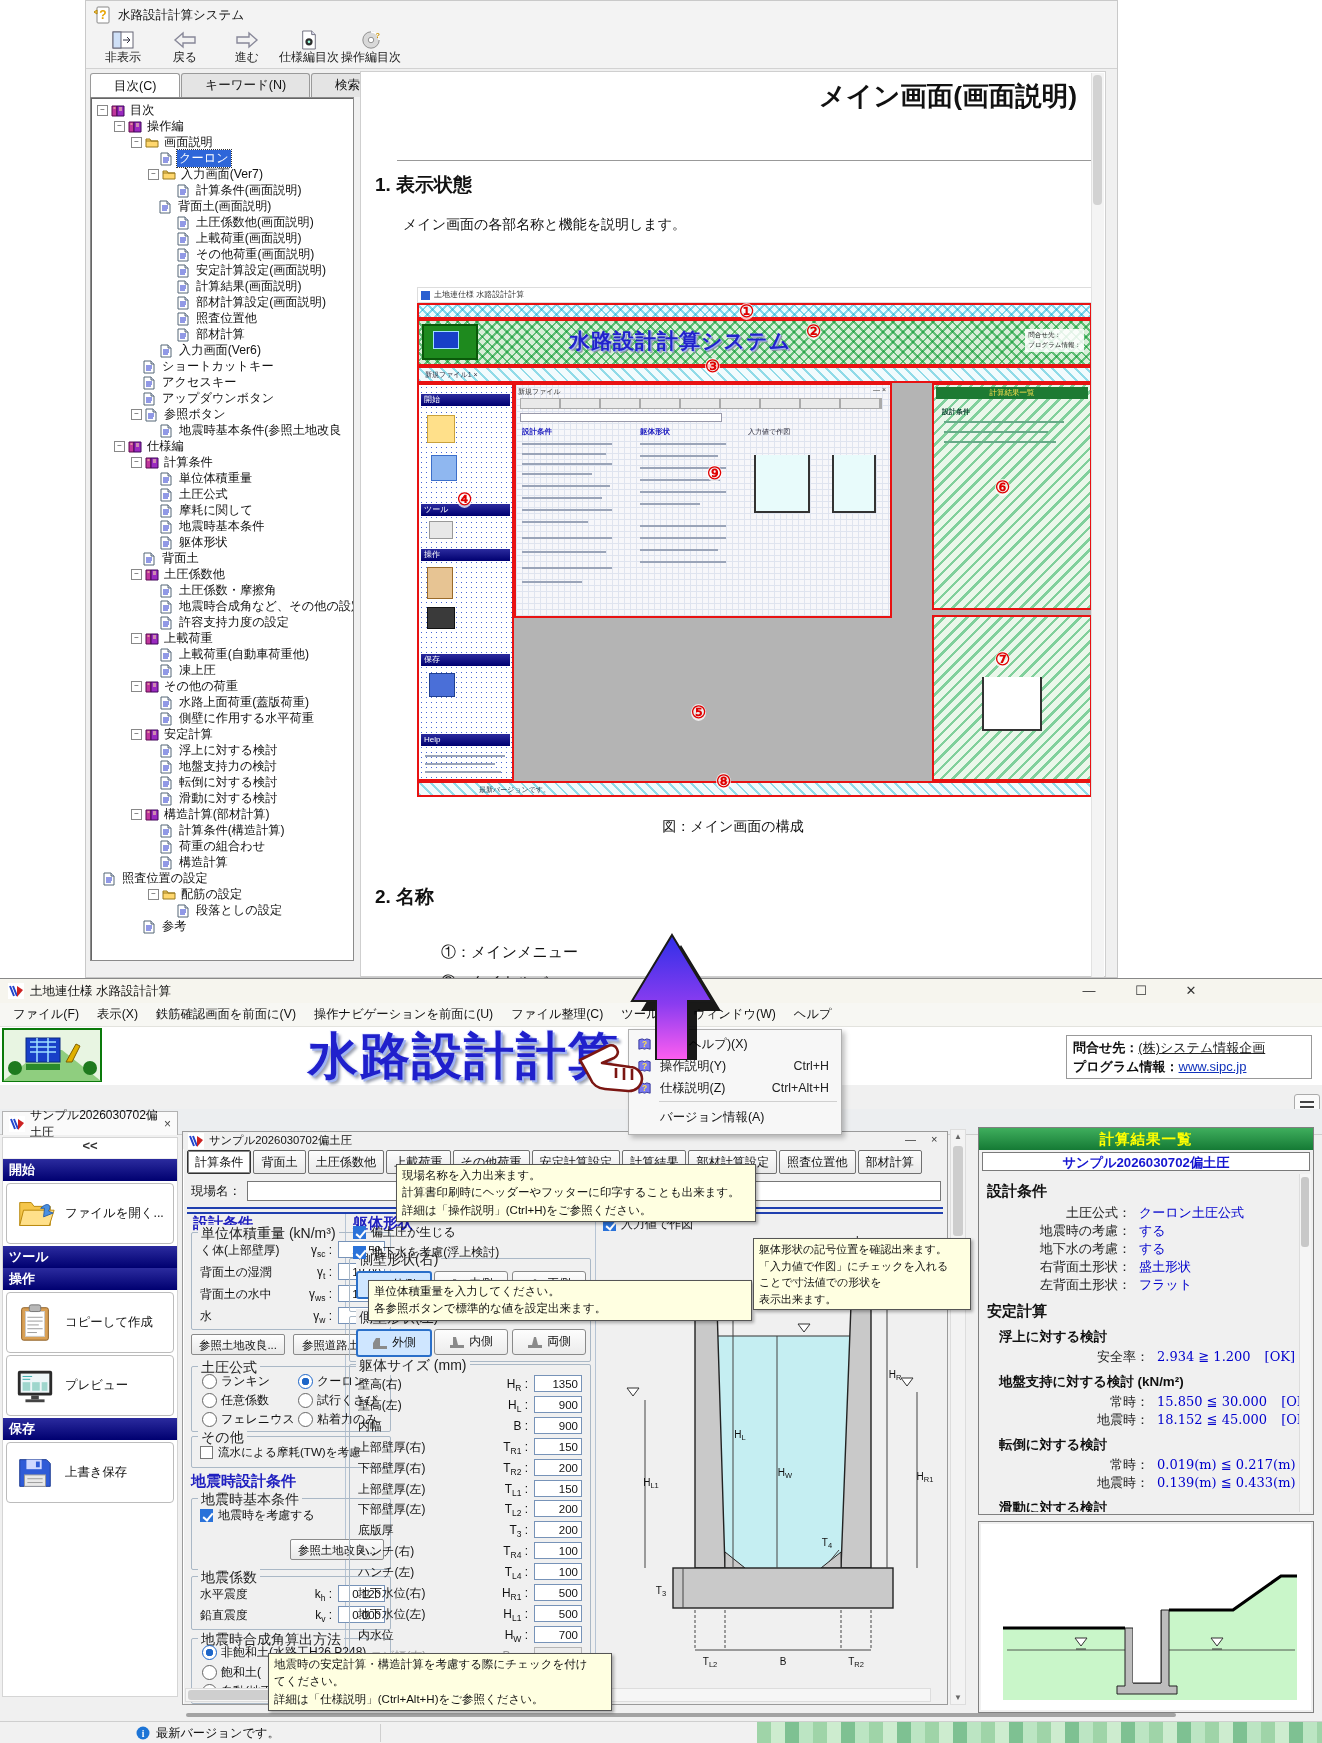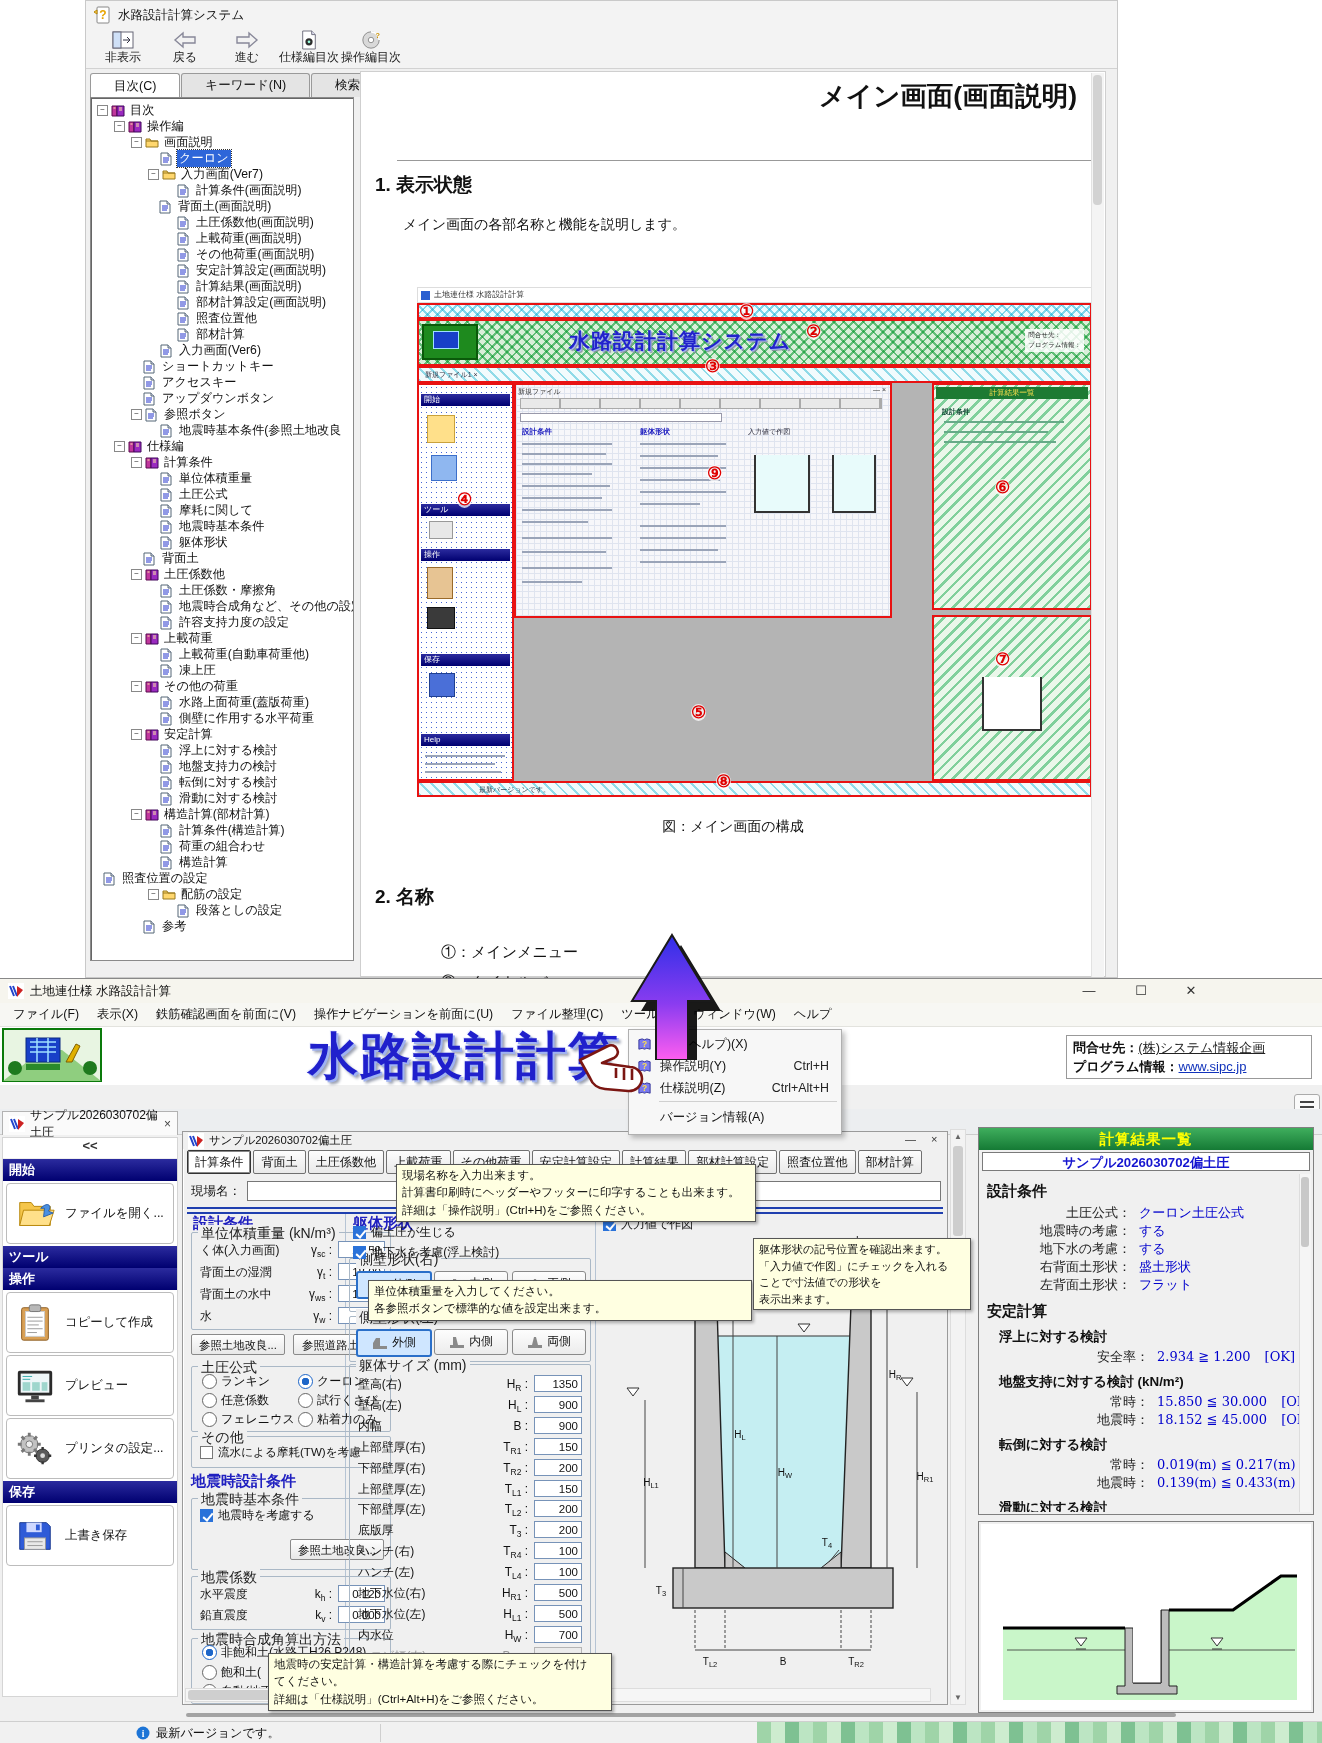--- a/index.html
+++ b/index.html
@@ -1016,37 +1016,20 @@
                 <path d="M9 12h10M9 15h8" stroke="#3aa"></path>
                 <rect x="9" y="18" width="8" height="9" fill="#9fd6cd"></rect>
                 <rect x="19" y="18" width="8" height="9" fill="#9fd6cd"></rect>
                 <rect x="29" y="18" width="6" height="9" fill="#9fd6cd"></rect>
                 <rect x="18" y="32" width="8" height="4" fill="#444"></rect>
                 <rect x="12" y="36" width="20" height="3" fill="#444"></rect>
               </svg>
             </span>
             <span>プレビュー</span>
           </div>
-          <div class="scard">
-            <span class="sic">
-              <svg width="42" height="42" viewBox="0 0 44 44">
-                <circle cx="16" cy="17" r="9" fill="#c2c2c2" stroke="#777"></circle>
-                <circle cx="16" cy="17" r="3.5" fill="#eee" stroke="#777"></circle>
-                <g stroke="#777" stroke-width="3">
-                  <path d="M16 5v4M16 25v4M4 17h4M24 17h4M8 9l3 3M24 25l-3-3M24 9l-3 3M8 25l3-3"></path>
-                </g>
-                <circle cx="30" cy="29" r="7" fill="#5a5a5a" stroke="#333"></circle>
-                <circle cx="30" cy="29" r="2.5" fill="#ddd"></circle>
-                <g stroke="#333" stroke-width="2.5">
-                  <path d="M30 20v3M30 35v3M21 29h3M36 29h3"></path>
-                </g>
-              </svg>
-            </span>
-            <span>プリンタの設定...</span>
-          </div>
           <div class="shead">保存</div>
           <div class="scard">
             <span class="sic">
               <svg width="42" height="42" viewBox="0 0 44 44">
                 <path d="M6 8h28l4 4v24H6z" fill="#2f5bd7" stroke="#1a3a90"></path>
                 <rect x="13" y="8" width="16" height="10" fill="#cfd8ff"></rect>
                 <rect x="23" y="10" width="4" height="6" fill="#2f5bd7"></rect>
                 <rect x="11" y="24" width="22" height="12" fill="#e8e8e8" stroke="#999"></rect>
                 <path d="M14 28h16M14 32h16" stroke="#999"></path>
               </svg>
@@ -1078,21 +1061,21 @@
 
       <span class="colhdr" style="left:10px;top:82px">設計条件</span>
       <span class="colhdr" style="left:170px;top:82px">躯体形状</span>
       <div class="vline" style="left:162px;top:82px;height:476px"></div>
       <div class="vline" style="left:412px;top:82px;height:476px"></div>
 
       <div class="grp" style="left:8px;top:100px;width:198px;height:96px">
         <span class="cap">単位体積重量 (kN/m³)</span>
         <div id="unitRows">
             <div class="frow" style="top:8px">
-              <span class="lab">く体(入力画面)</span>
+              <span class="lab">く体(上部壁厚)</span>
               <span class="sym" style="left:92px;width:48px"><span>γ</span><sub>sc</sub> :</span>
               <div class="fld" style="left:146px;top:0;width:47px">24.50</div>
             </div>
             <div class="frow" style="top:30px">
               <span class="lab">背面土の湿潤</span>
               <span class="sym" style="left:92px;width:48px"><span>γ</span><sub>t</sub> :</span>
               <div class="fld" style="left:146px;top:0;width:47px">18.00</div>
             </div>
             <div class="frow" style="top:52px">
               <span class="lab">背面土の水中</span>

